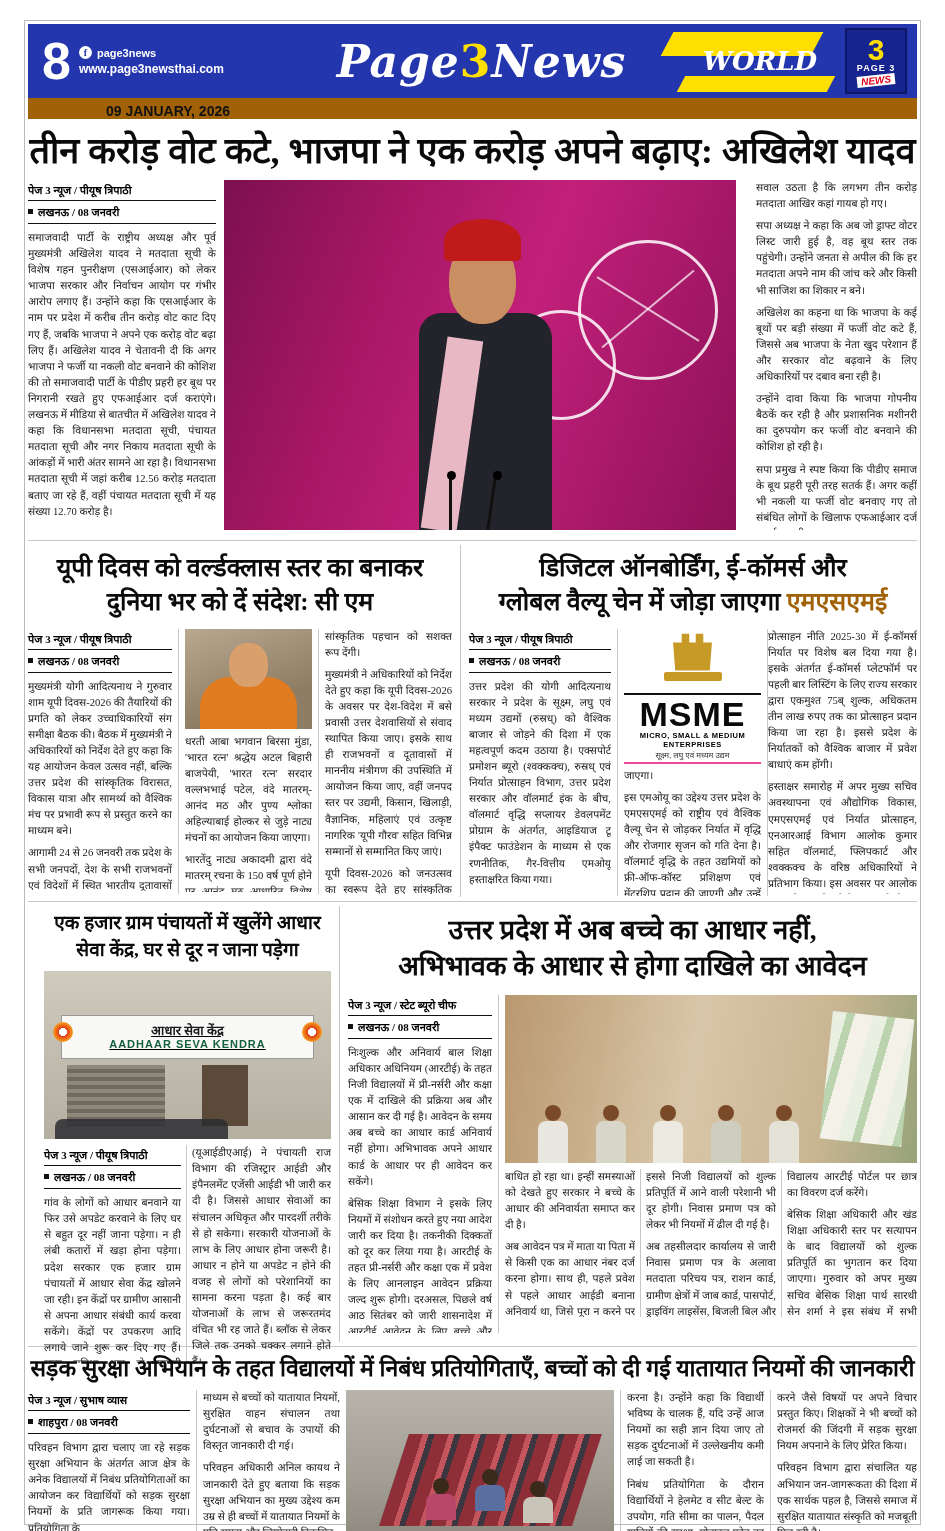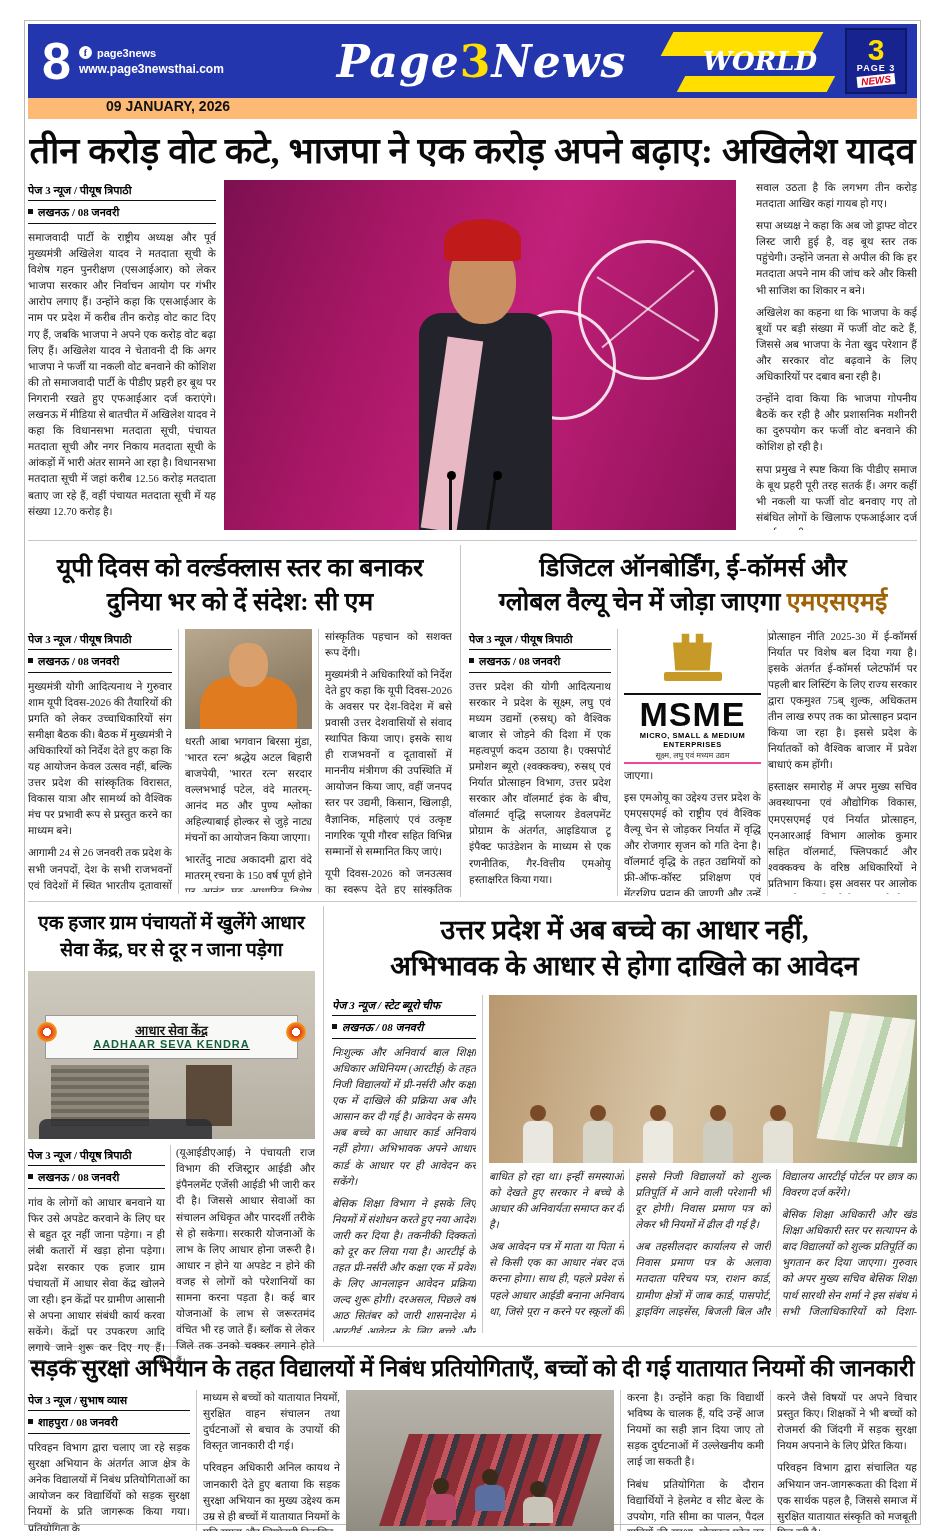--- a/index.html
+++ b/index.html
@@ -27,21 +27,21 @@
   .world-wrap { position:relative; width:170px; height:100%; display:flex; align-items:center; justify-content:center; }
   .world-band { position:absolute; left:-8px; top:8px; width:150px; height:24px; background:#ffdf00; transform:skewX(-28deg); }
   .world-band2 { position:absolute; left:6px; bottom:6px; width:150px; height:16px; background:#ffdf00; transform:skewX(-28deg); }
   .world { position:relative; color:#fff; font-size:26px; font-weight:bold; font-style:italic; font-family:"DejaVu Serif",serif; z-index:2; }
   .plogo { width:62px; height:66px; background:#17238f; border:2px solid #0d1768; margin-right:10px; position:relative;
            display:flex; flex-direction:column; align-items:center; justify-content:center; }
   .plogo .l3 { color:#ffdf00; font-size:30px; font-weight:bold; line-height:0.9; font-family:"Liberation Sans",sans-serif; }
   .plogo .lp3 { color:#fff; font-size:9px; font-weight:bold; font-family:"Liberation Sans",sans-serif; letter-spacing:1px; }
   .plogo .lnews { background:#fff; color:#e4001b; font-size:10px; font-weight:bold; font-style:italic; padding:0 4px;
                   transform:rotate(-6deg); margin-top:2px; font-family:"Liberation Sans",sans-serif; }
-  .datestrip { height:21px; background:#fdba74; display:flex; align-items:flex-start; }
+  .datestrip { height:21px; background:#a16207; display:flex; align-items:flex-end; }
   .datestrip span { margin-left:78px; font-size:14px; font-weight:bold; color:#111; font-family:"Liberation Sans",sans-serif; }
 
   
   .h1 { text-align:center; font-size:36px; font-weight:bold; color:#0a0a0a; line-height:1.25; padding:10px 0 6px 0; }
   .h2 { text-align:center; font-size:25px; font-weight:bold; color:#0a0a0a; line-height:1.35; padding:6px 2px; }
   .h3 { text-align:center; font-size:19px; font-weight:bold; color:#0a0a0a; line-height:1.4; padding:4px 2px; }
   .red { color:#a16207; }
   .byline { border-bottom:1.5px solid #111; padding:2px 0 4px 0; margin-bottom:6px; }
   .byline .b1 { font-size:11px; font-weight:bold; border-bottom:1px solid #111; padding-bottom:3px; margin-bottom:3px; }
   .byline .b2 { font-size:11px; font-weight:bold; display:flex; align-items:center; gap:5px; }
@@ -244,21 +244,21 @@
               <p>प्रोत्साहन नीति 2025-30 में ई-कॉमर्स निर्यात पर विशेष बल दिया गया है। इसके अंतर्गत ई-कॉमर्स प्लेटफॉर्म पर पहली बार लिस्टिंग के लिए राज्य सरकार द्वारा एकमुश्त 75ब् शुल्क, अधिकतम तीन लाख रुपए तक का प्रोत्साहन प्रदान किया जा रहा है। इससे प्रदेश के निर्यातकों को वैश्विक बाजार में प्रवेश बाधाएं कम होंगी।</p>
               <p>हस्ताक्षर समारोह में अपर मुख्य सचिव अवस्थापना एवं औद्योगिक विकास, एमएसएमई एवं निर्यात प्रोत्साहन, एनआरआई विभाग आलोक कुमार सहित वॉलमार्ट, फ्लिपकार्ट और श्वक्कक्च के वरिष्ठ अधिकारियों ने प्रतिभाग किया। इस अवसर पर आलोक कुमार ने कहा कि योगी सरकार के नेतृत्व में उत्तर प्रदेश आज देश का उभरता हुआ निर्यात और ई-कॉमर्स हब बन रहा है। एमएसएमई हमारे राज्य की अर्थव्यवस्था की रीढ़ हैं। इस कार्यक्रम के साथ यह साझेदारी उनके लिए नए अवसर, नए बाजार और नई संभावनाएं खोलेगी।</p>
             </div>
         </div>
       </div>
     </div>
   </div>
 
   <div class="hsep" style="margin:4px 0;"></div>
 
-  <div class="row" style="height:436px;">
+  <div class="row" style="height:436px;margin-left:16px;">
 
     <div style="width:295px; padding-right:8px;">
       <div class="h3">एक हजार ग्राम पंचायतों में खुलेंगे आधार सेवा केंद्र, घर से दूर न जाना पड़ेगा</div>
       <div class="ph kendra" style="width:100%; height:168px; margin:4px 0 6px 0;">
         <div class="kd-sign">
           <div class="kd-h">आधार सेवा केंद्र</div>
           <div class="kd-e">AADHAAR SEVA KENDRA</div>
         </div>
         <div class="kd-sun" style="left:3%;"></div>
         <div class="kd-sun" style="right:3%;"></div>
@@ -283,21 +283,21 @@
           <div class="body-col" style="height:218px;">
               <p>(यूआईडीएआई) ने पंचायती राज विभाग की रजिस्ट्रार आईडी और इंपैनलमेंट एजेंसी आईडी भी जारी कर दी है। जिससे आधार सेवाओं का संचालन अधिकृत और पारदर्शी तरीके से हो सकेगा। सरकारी योजनाओं के लाभ के लिए आधार होना जरूरी है। आधार न होने या अपडेट न होने की वजह से लोगों को परेशानियों का सामना करना पड़ता है। कई बार योजनाओं के लाभ से जरूरतमंद वंचित भी रह जाते हैं। ब्लॉक से लेकर जिले तक उनको चक्कर लगाने होते हैं।</p>
             </div>
         </div>
       </div>
     </div>
     <div class="vsep"></div>
 
     <div style="flex:1; padding-left:8px;">
       <div class="h2" style="font-size:27px;"><span>उत्तर प्रदेश में अब बच्चे का आधार नहीं,</span><br><span>अभिभावक के आधार से होगा दाखिले का आवेदन</span></div>
-      <div class="row" style="margin-top:4px;font-style:italic;">
+      <div class="row" style="margin-top:4px;">
         <div style="width:150px; padding-right:6px;">
           <div class="byline">
             <div class="b1">पेज 3 न्यूज / स्टेट ब्यूरो चीफ</div>
             <div class="b2">
                 <span class="sqbullet"></span>
                 <span>लखनऊ / 08 जनवरी</span>
               </div>
           </div>
           <div class="body-col" style="height:288px;">
               <p>निःशुल्क और अनिवार्य बाल शिक्षा अधिकार अधिनियम (आरटीई) के तहत निजी विद्यालयों में प्री-नर्सरी और कक्षा एक में दाखिले की प्रक्रिया अब और आसान कर दी गई है। आवेदन के समय अब बच्चे का आधार कार्ड अनिवार्य नहीं होगा। अभिभावक अपने आधार कार्ड के आधार पर ही आवेदन कर सकेंगे।</p>

